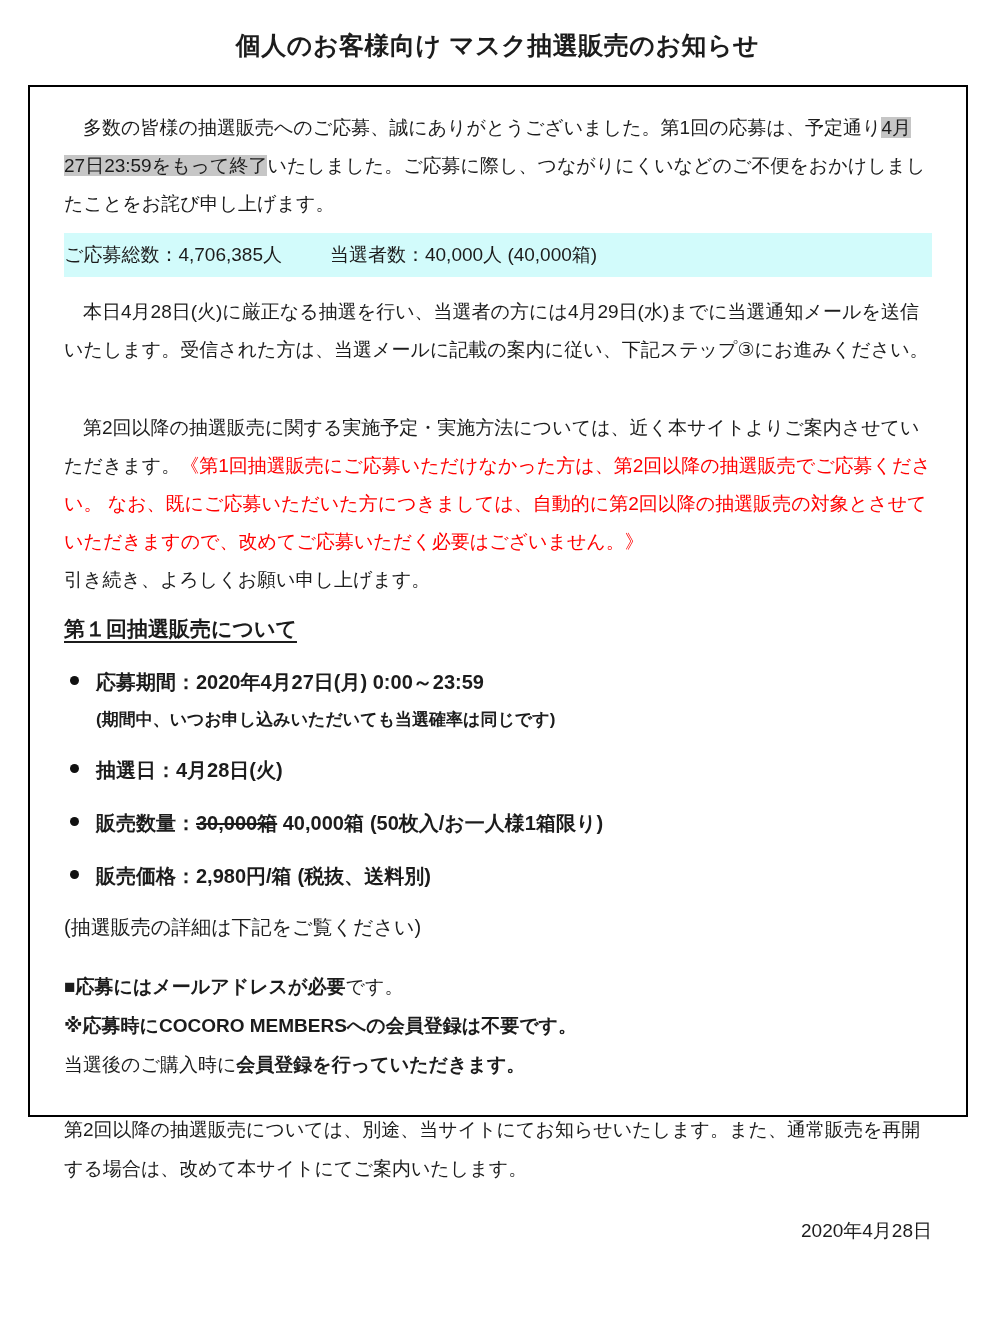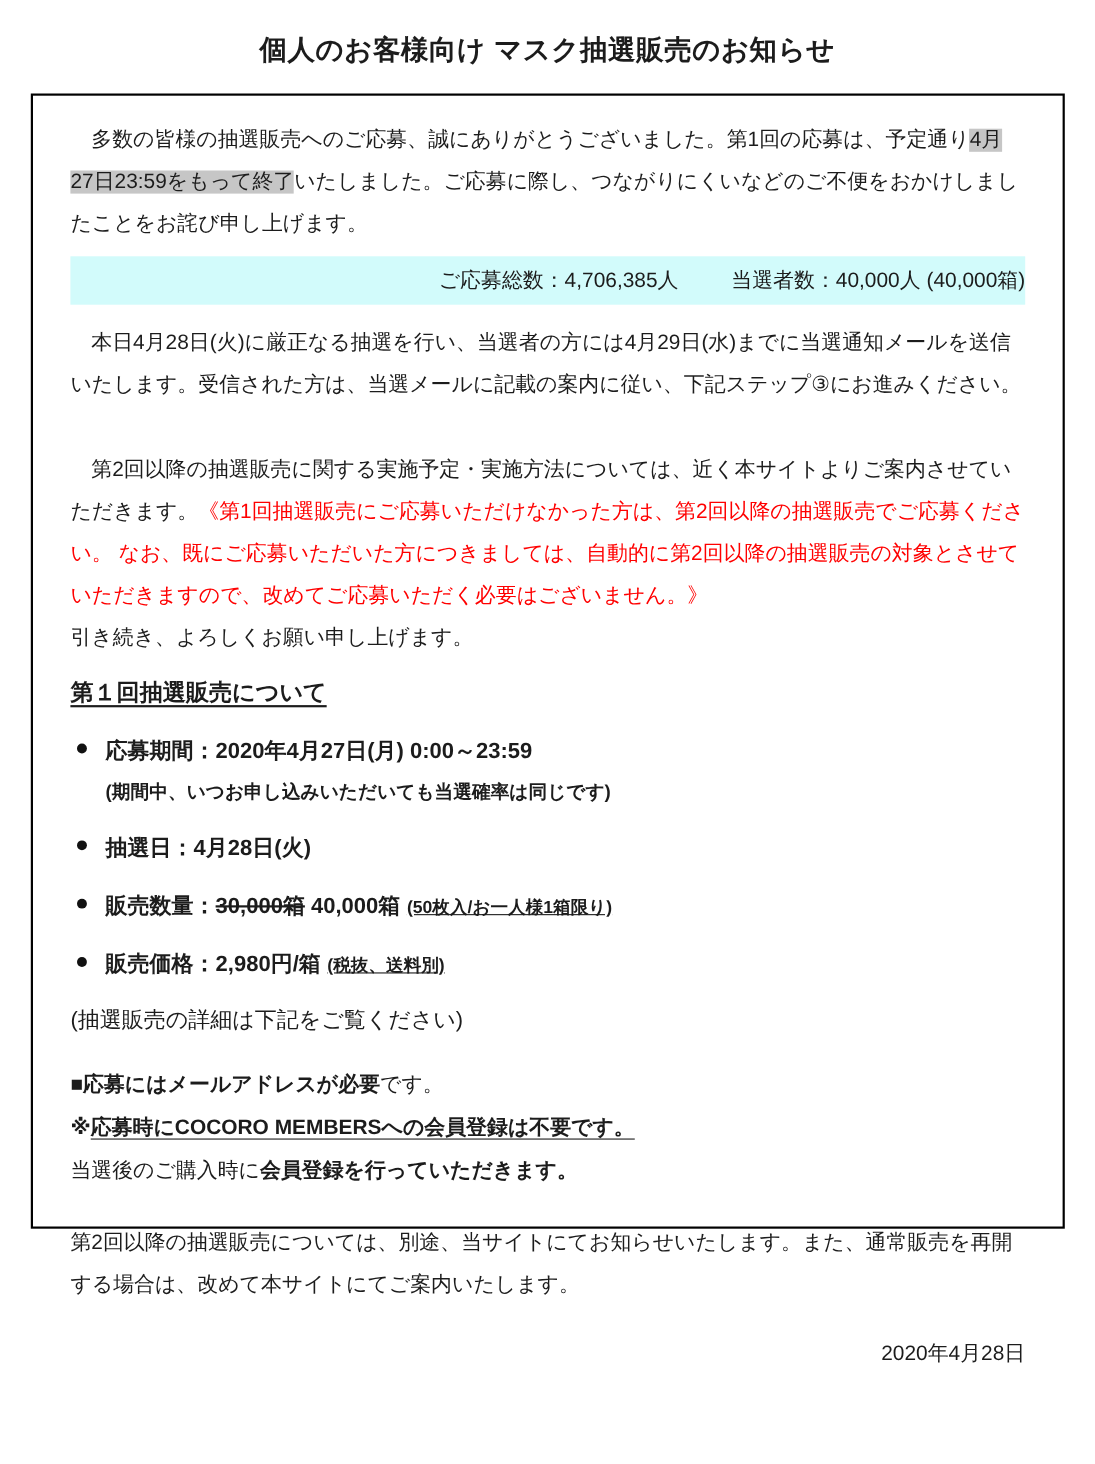--- a/index.html
+++ b/index.html
@@ -27,21 +27,21 @@
   }
   .body-p {
     font-size: 19px;
     line-height: 38px;
     text-indent: 1em;
   }
   .no-indent { text-indent: 0; }
   .hl-gray { background: #c6c6c6; }
   .stats-box {
     background: #d2fbfb;
-    text-align: right;
+    text-align: left;
     font-size: 19px;
     padding: 9px 0;
     margin: 10px 0 16px 0;
   }
   .stats-box .gap { margin-left: 48px; }
   .p3 { margin-bottom: 40px; }
   .red-text { color: #ff0000; }
   .p5 { margin-bottom: 16px; }
   .sec-heading {
     font-size: 21px;
@@ -57,34 +57,34 @@
   }
   .bullet .dot {
     display: inline-block;
     width: 9px; height: 9px;
     border-radius: 50%;
     background: #111;
     margin-right: 17px;
     vertical-align: 4px;
   }
   .strike { text-decoration: line-through; }
-  .bullet .paren { font-size: 16px; margin-left: 6px; text-decoration: underline; }
+  .bullet .paren { font-size: 20px; margin-left: 6px; }
   .bullet-note {
     font-size: 17px;
     font-weight: bold;
     margin: 12px 0 0 32px;
   }
   .details-note {
     font-size: 20px;
     margin: 24px 0 0 0;
   }
   .req-block { margin-top: 26px; }
   .req-line { font-size: 19px; line-height: 39px; }
   .bold { font-weight: bold; text-align: center; }
-  .u-line { text-decoration: underline; text-underline-offset: 4px; }
+  .u-line { text-underline-offset: 4px; }
   .footer-p {
     font-size: 19px;
     line-height: 39px;
     margin-top: 26px;
   }
   .signature {
     text-align: right;
     font-size: 19px;
     line-height: 41px;
     margin-top: 22px;

